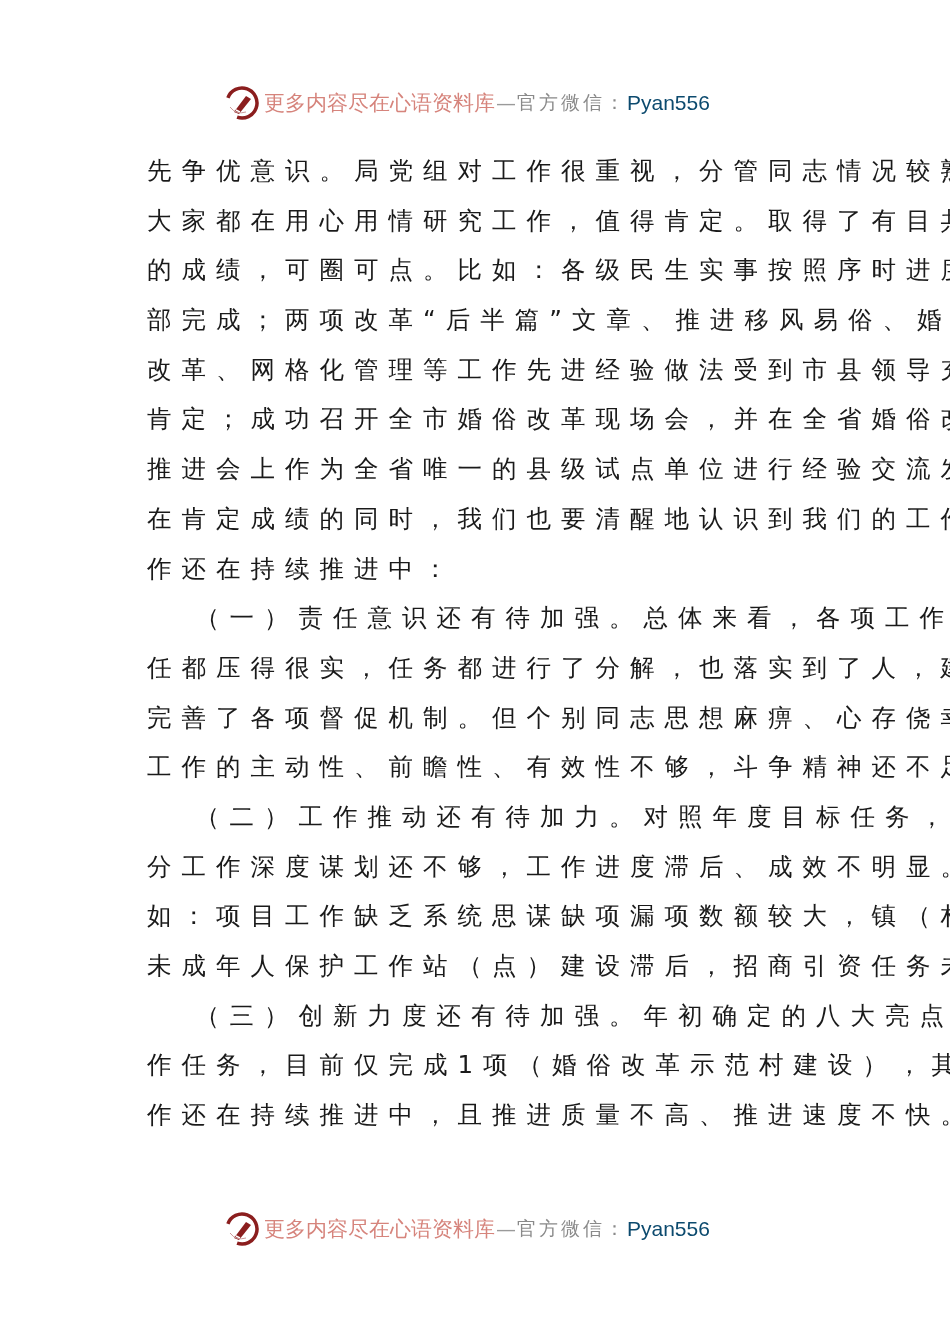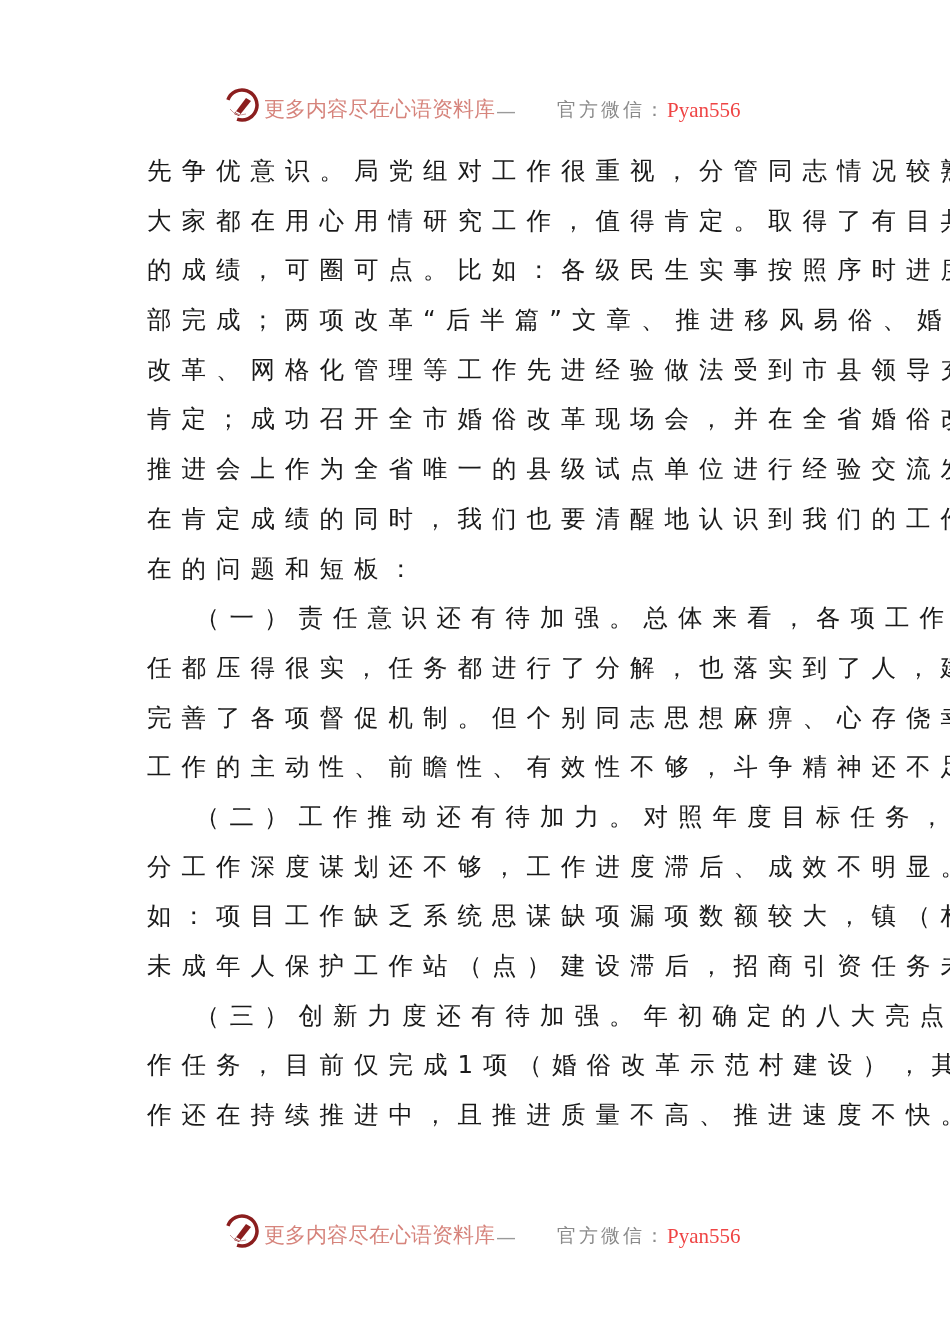--- a/index.html
+++ b/index.html
@@ -1,30 +1,30 @@
 <!DOCTYPE html>
 <html><head>
 <meta charset="utf-8">
 <style>
   html, body { margin:0; padding:0; background:#ffffff; }
   body { width:950px; height:1344px; position:relative; overflow:hidden; }
   .banner {
     position:absolute; left:224px; width:500px; height:40px;
-    display:flex; align-items:flex-end;
+    display:flex; align-items:center;
   }
   .banner.top { top:83px; }
   .banner.bottom { top:1209px; }
   .logo { width:36px; height:36px; margin-right:4px; flex:0 0 auto; }
   .banner-main {
     font-family:"DejaVu Serif", serif; font-size:21px; color:#d6847c;
     letter-spacing:0px; white-space:nowrap;
   }
   .banner-dash { color:#9a9a9a; font-family:"DejaVu Sans", sans-serif; font-size:20px; margin:0 1px; }
-  .banner-sub { font-family:"DejaVu Serif", serif; font-size:19px; color:#8a8a8a; letter-spacing:3px; white-space:nowrap;margin-left:40px; }
-  .banner-id { font-family:Liberation Serif, serif; font-size:21px; color:#ef4444; white-space:nowrap; }
+  .banner-sub { font-family:"DejaVu Serif", serif; font-size:19px; color:#8a8a8a; letter-spacing:3px; white-space:nowrap; }
+  .banner-id { font-family:Liberation Sans, sans-serif; font-size:21px; color:#0c4a6e; white-space:nowrap; }
   .content {
     position:absolute; left:147px; top:146px; width:660px;
     font-family:"DejaVu Sans", sans-serif; font-size:24.5px; color:#1a1a1a;
     line-height:49.7px; letter-spacing:10px;
   }
   .line { white-space:nowrap; height:49.7px; overflow:visible; }
   .line.indent { padding-left:48px; }
 </style>
 </head>
 <body>
@@ -44,21 +44,21 @@
 
 <div class="content">
   <div class="line">先争优意识。局党组对工作很重视，分管同志情况较熟悉</div>
   <div class="line">大家都在用心用情研究工作，值得肯定。取得了有目共睹</div>
   <div class="line">的成绩，可圈可点。比如：各级民生实事按照序时进度全</div>
   <div class="line">部完成；两项改革“后半篇”文章、推进移风易俗、婚俗</div>
   <div class="line">改革、网格化管理等工作先进经验做法受到市县领导充分</div>
   <div class="line">肯定；成功召开全市婚俗改革现场会，并在全省婚俗改革</div>
   <div class="line">推进会上作为全省唯一的县级试点单位进行经验交流发言</div>
   <div class="line">在肯定成绩的同时，我们也要清醒地认识到我们的工作存</div>
-  <div class="line">在的问题和短板：</div>
+  <div class="line">作还在持续推进中：</div>
   <div class="line indent">（一）责任意识还有待加强。总体来看，各项工作责</div>
   <div class="line">任都压得很实，任务都进行了分解，也落实到了人，建立</div>
   <div class="line">完善了各项督促机制。但个别同志思想麻痹、心存侥幸，</div>
   <div class="line">工作的主动性、前瞻性、有效性不够，斗争精神还不足。</div>
   <div class="line indent">（二）工作推动还有待加力。对照年度目标任务，部</div>
   <div class="line">分工作深度谋划还不够，工作进度滞后、成效不明显。比</div>
   <div class="line">如：项目工作缺乏系统思谋缺项漏项数额较大，镇（村）</div>
   <div class="line">未成年人保护工作站（点）建设滞后，招商引资任务未完</div>
   <div class="line indent">（三）创新力度还有待加强。年初确定的八大亮点工</div>
   <div class="line">作任务，目前仅完成1项（婚俗改革示范村建设），其余工</div>

